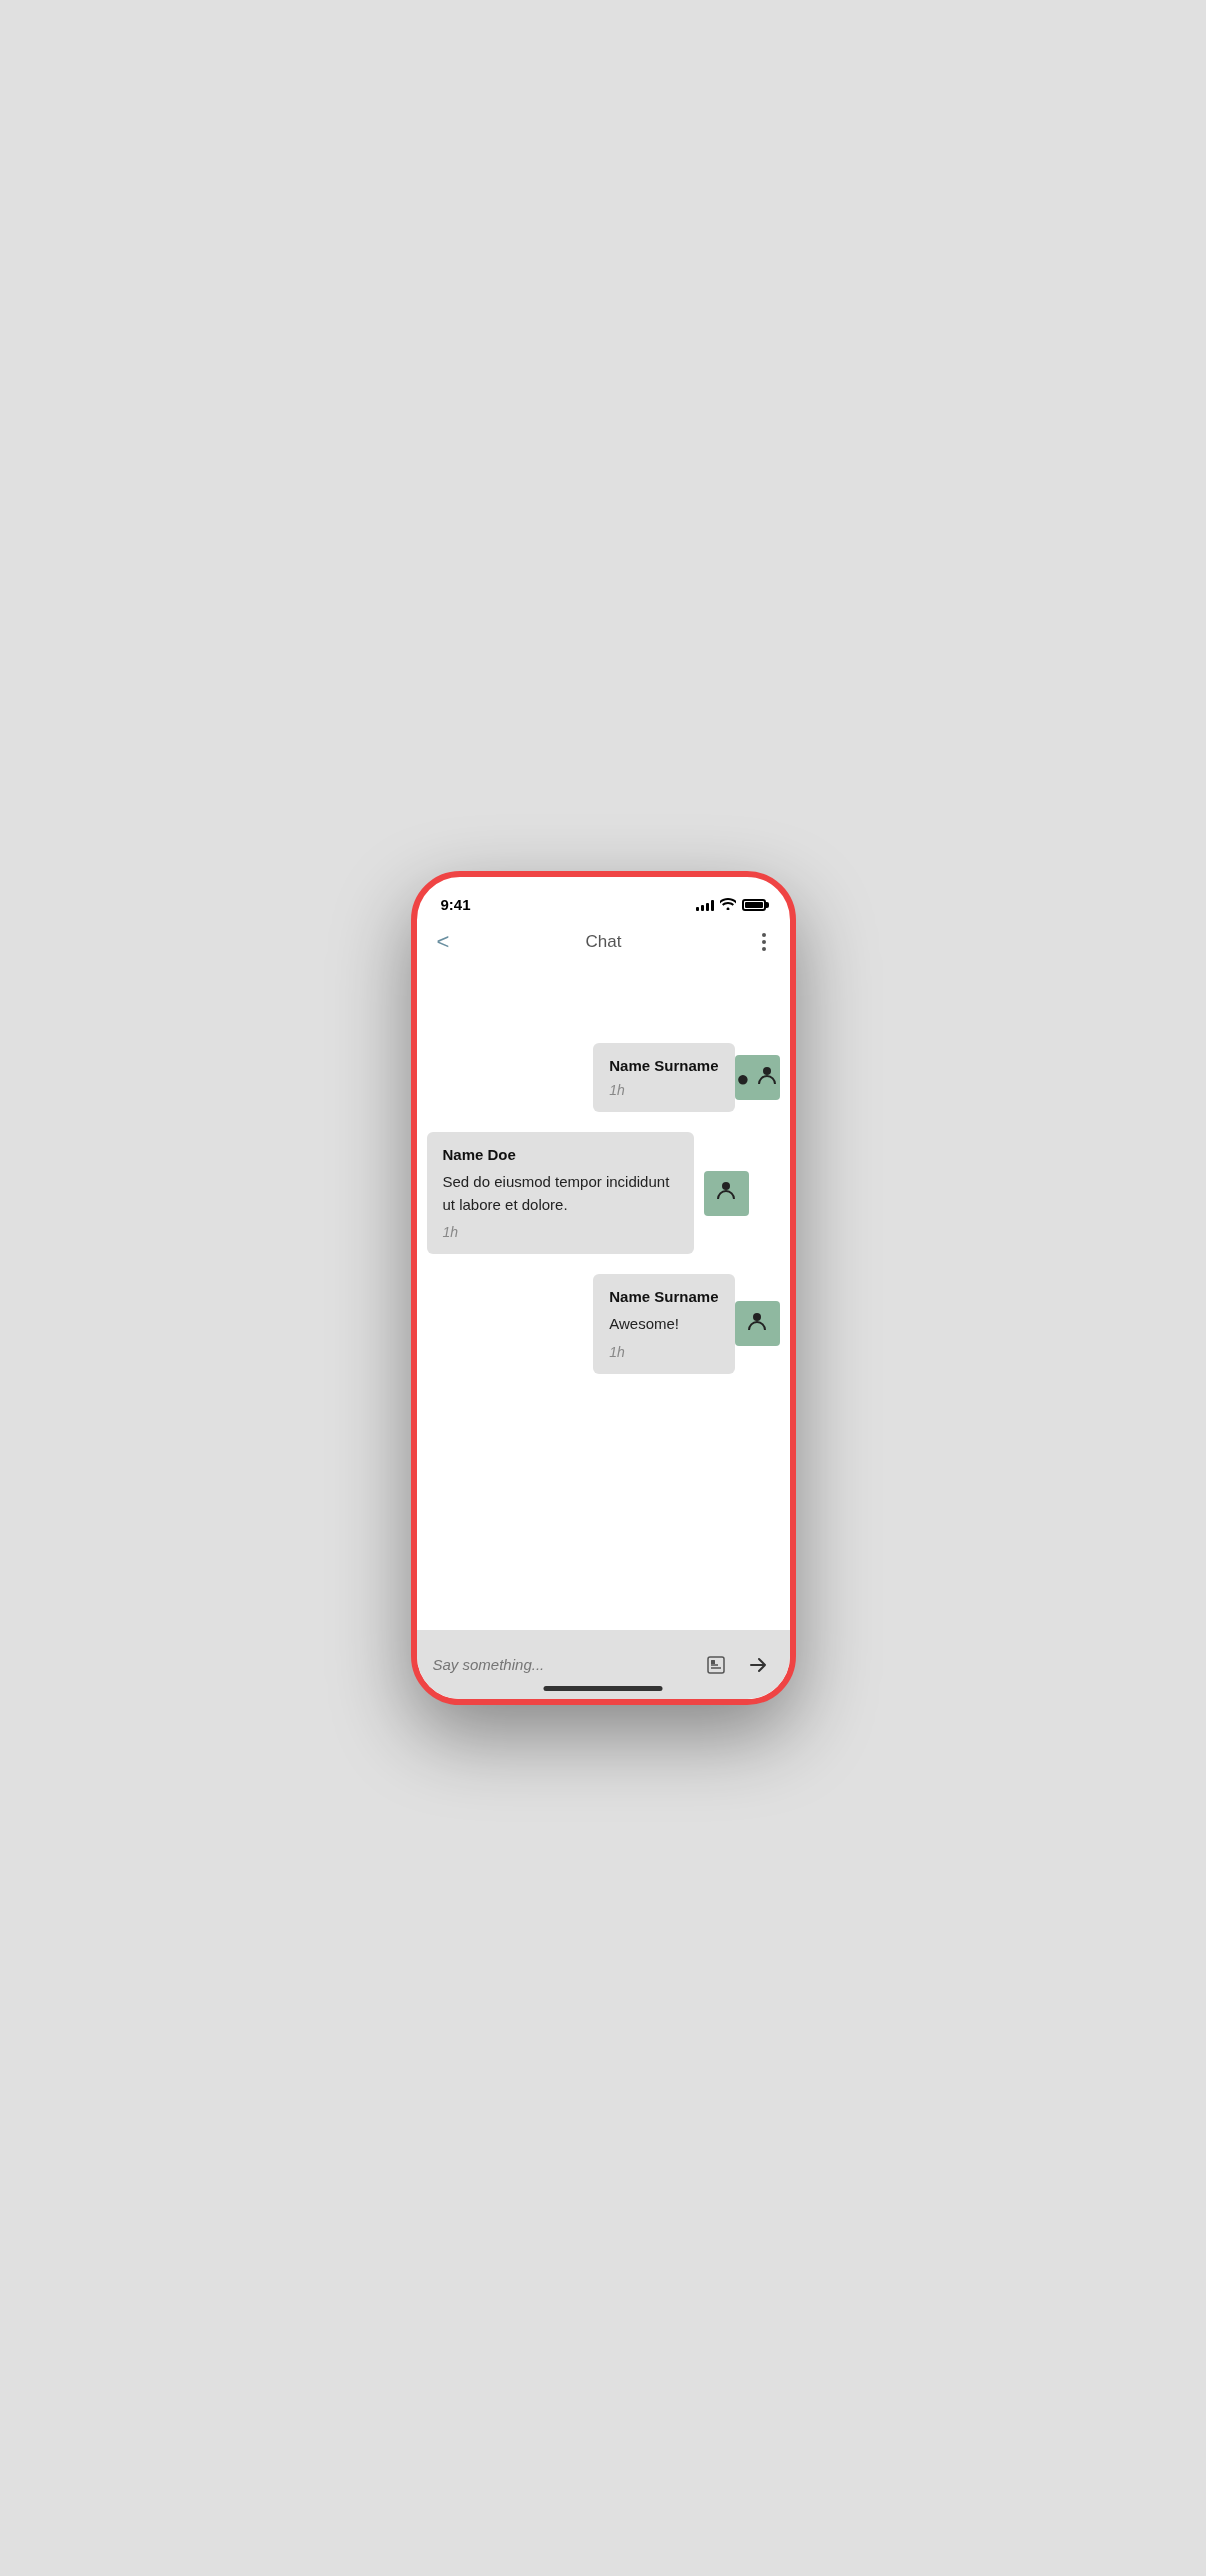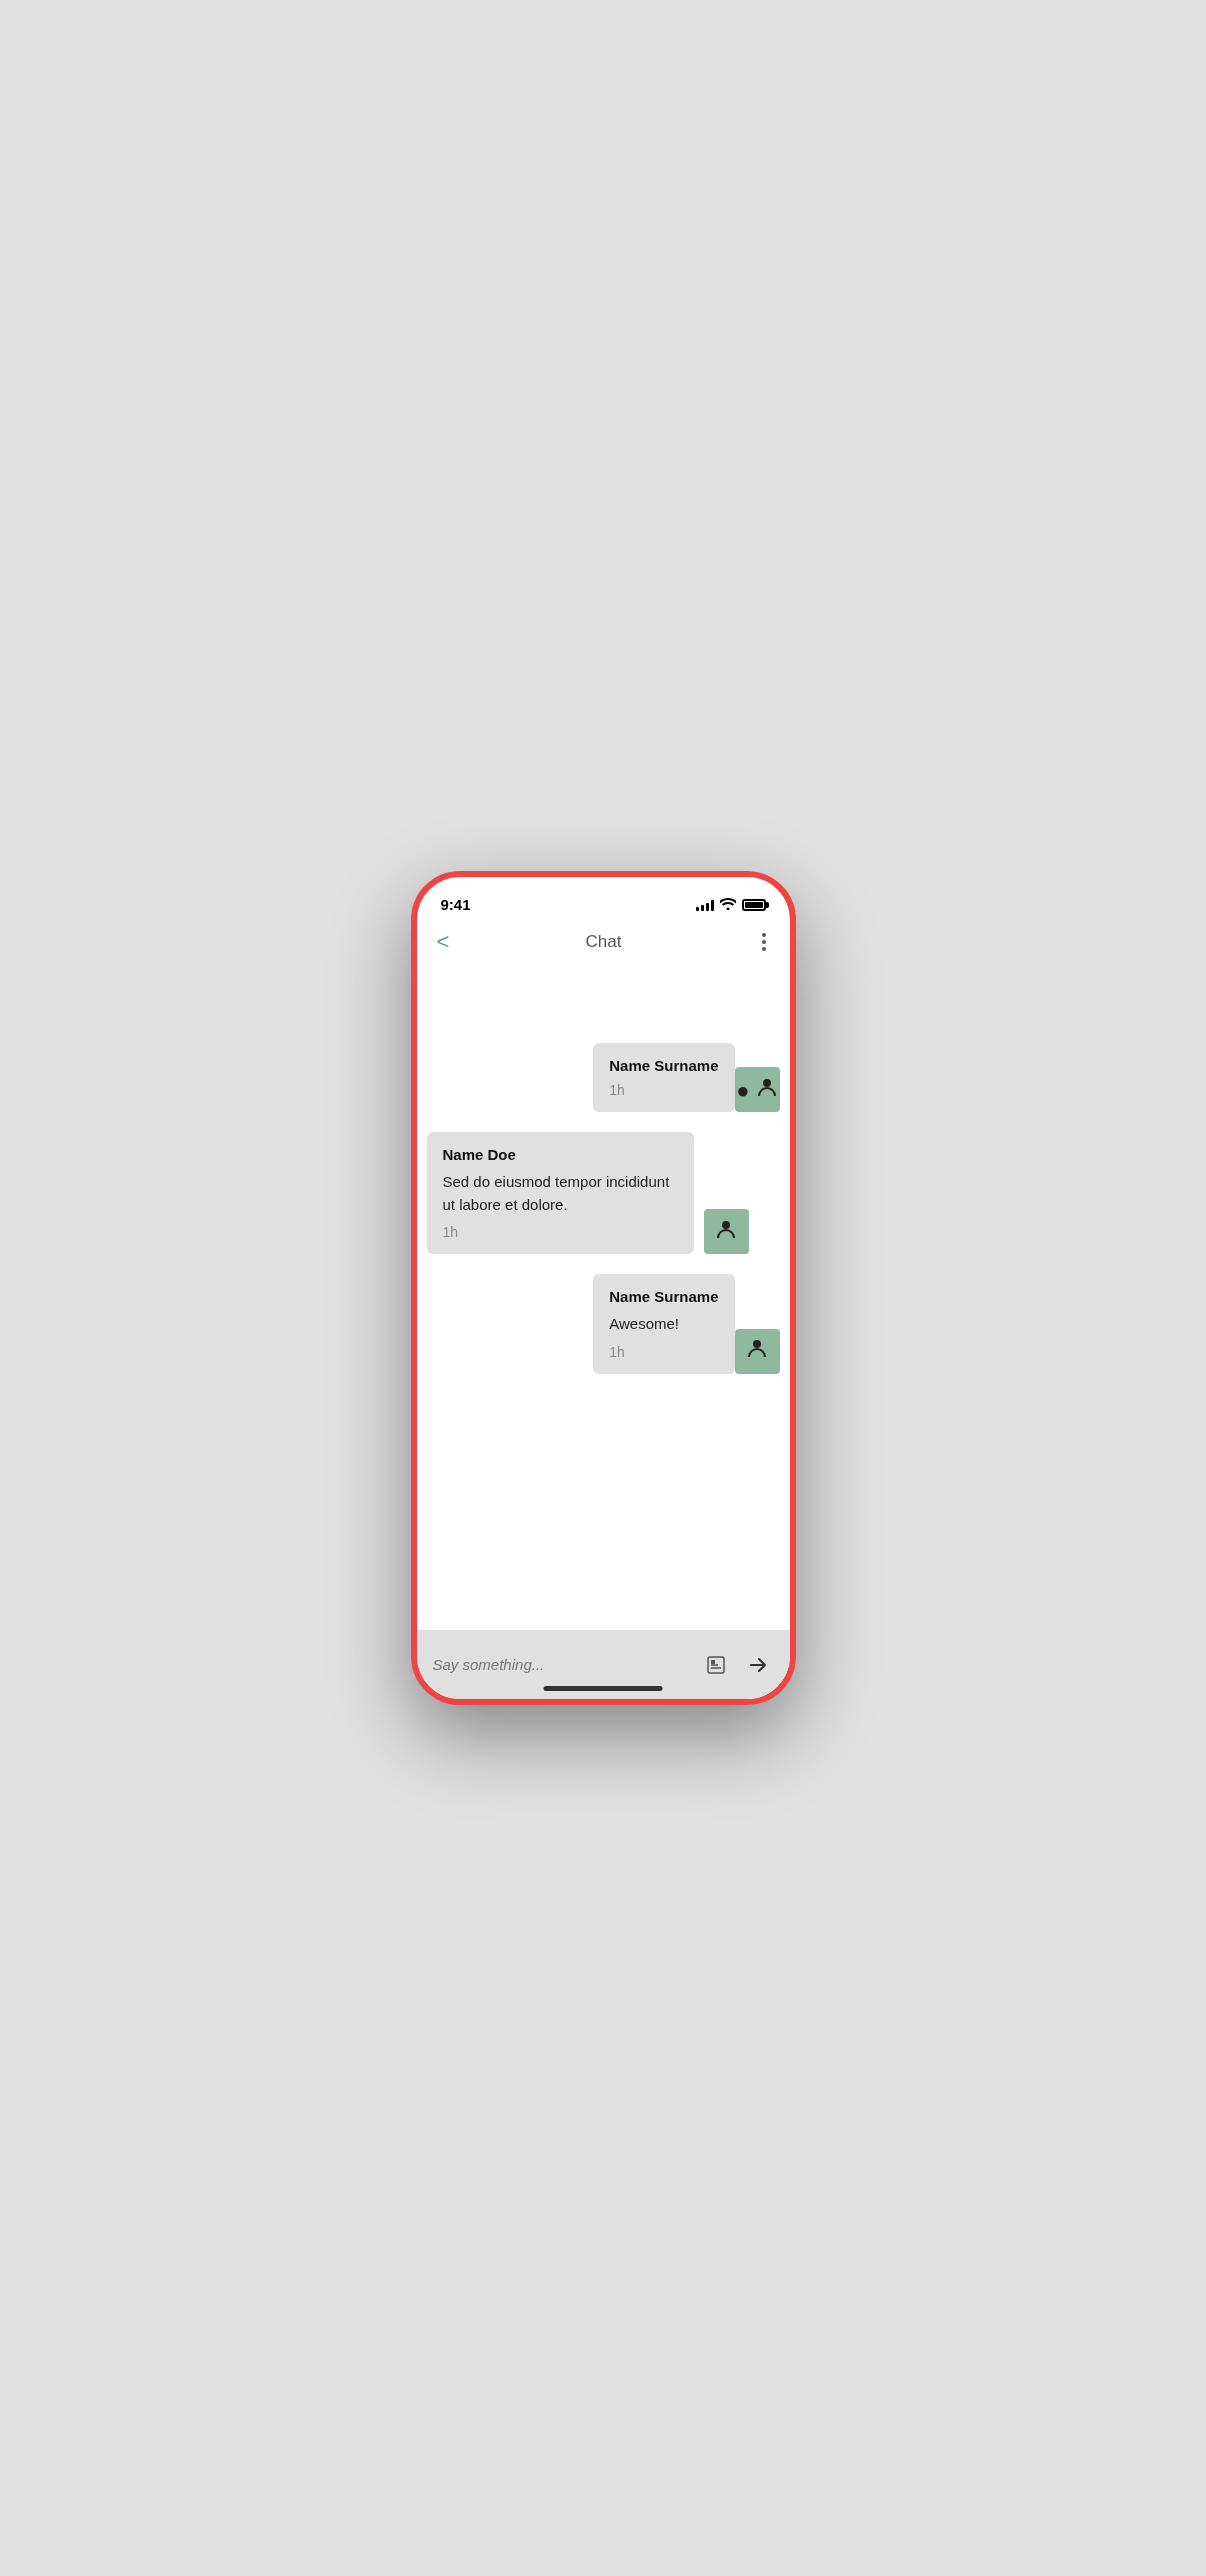--- a/index.html
+++ b/index.html
@@ -142,21 +142,21 @@
       overflow-y: auto;
       display: flex;
       flex-direction: column;
       gap: 20px;
       height: calc(834px - 43px - 43px - 69px - 43px);
     }
 
     
     .message-container {
       display: flex;
-      align-items: flex-end;
+      align-items: center;
       padding: 0 10px;
     }
 
     .message-container.right {
       justify-content: flex-end;
     }
 
     .avatar {
       width: 45px;
       height: 45px;
@@ -205,20 +205,21 @@
     .message-text {
       font-size: 15px;
       color: #222;
       line-height: 1.5;
       margin-bottom: 8px;
     }
 
     .message-time {
       font-size: 14px;
       color: #888;
+      font-style: italic;
     }
 
     
     .input-area {
       background: #e0e0e0;
       padding: 12px 16px;
       display: flex;
       align-items: center;
       gap: 10px;
       height: 69px;

